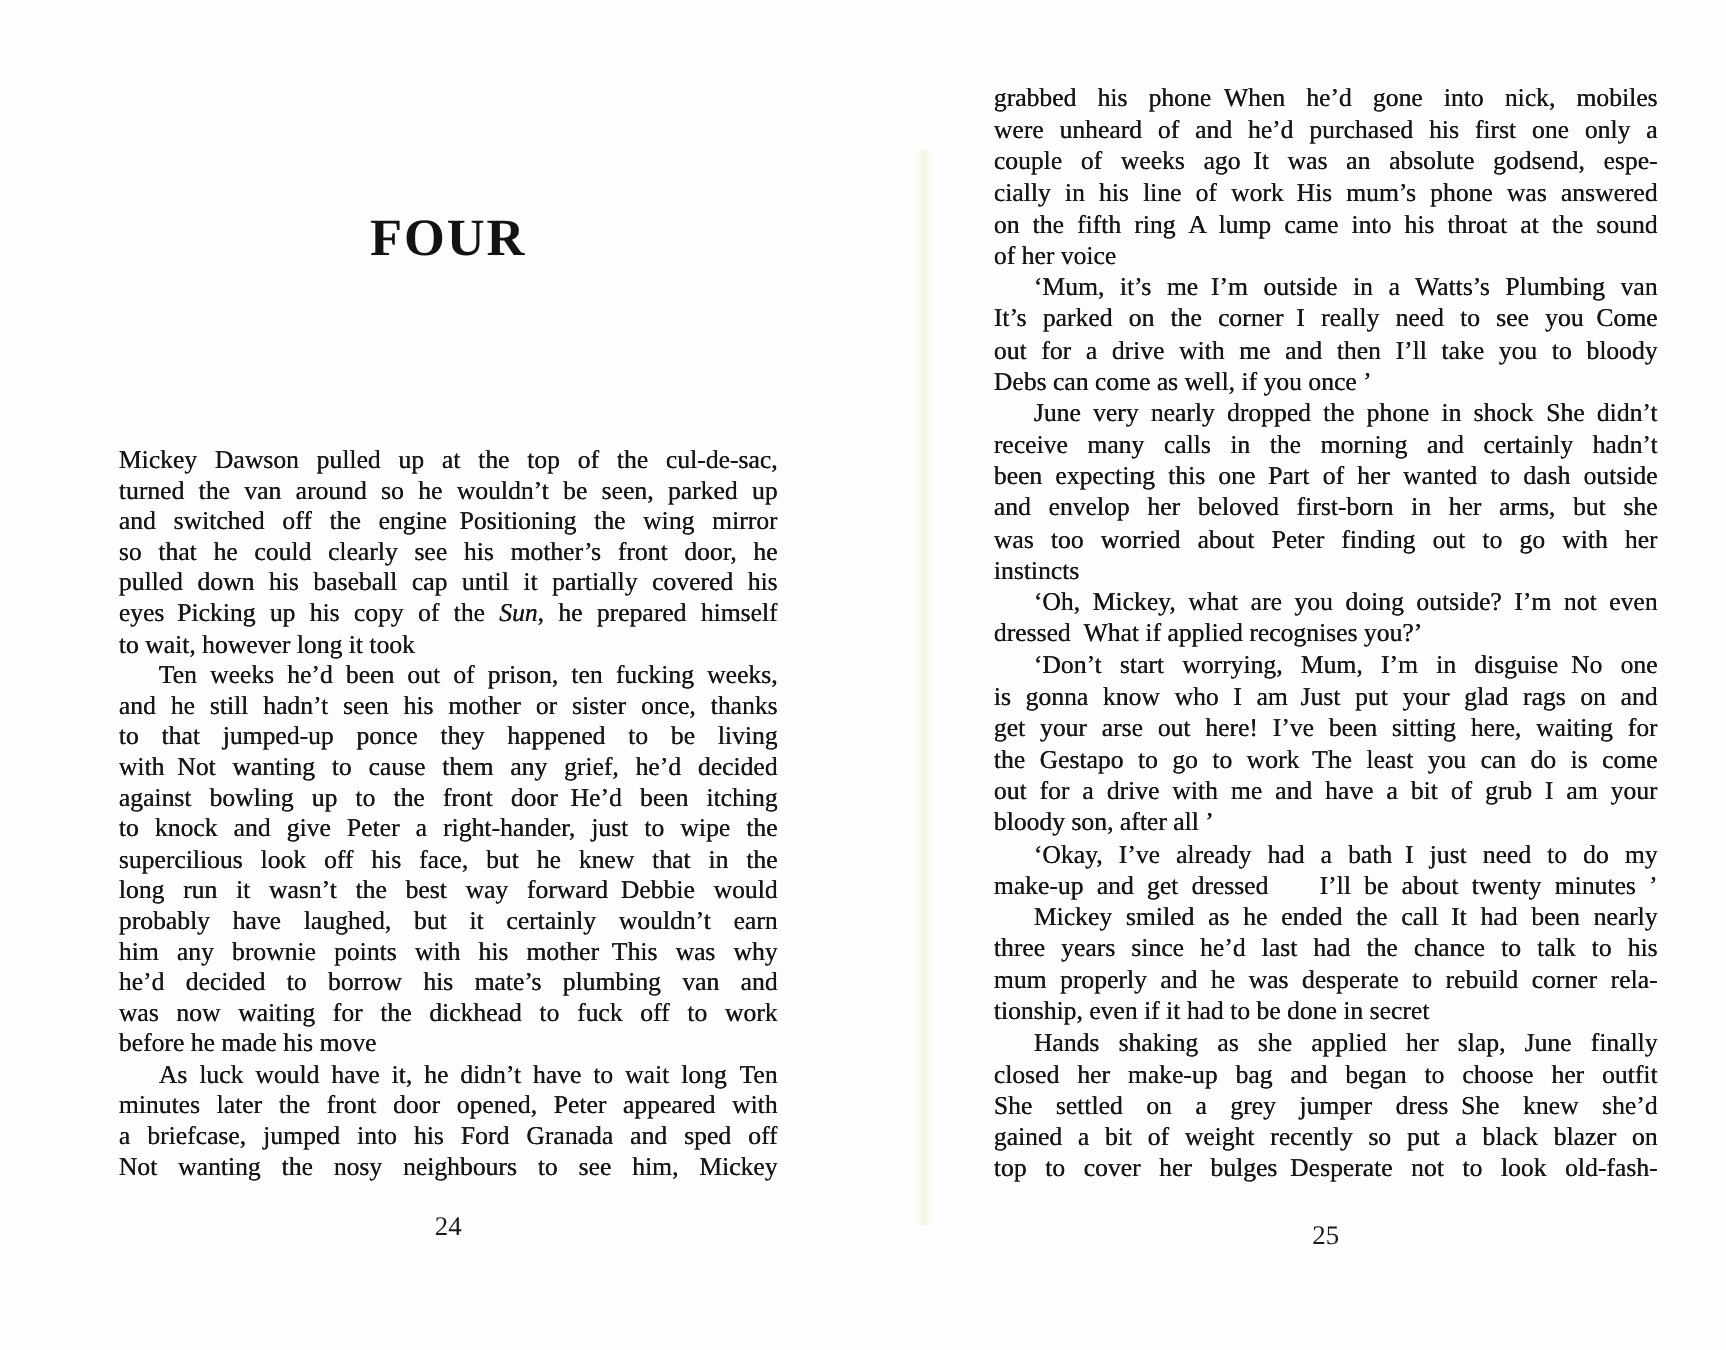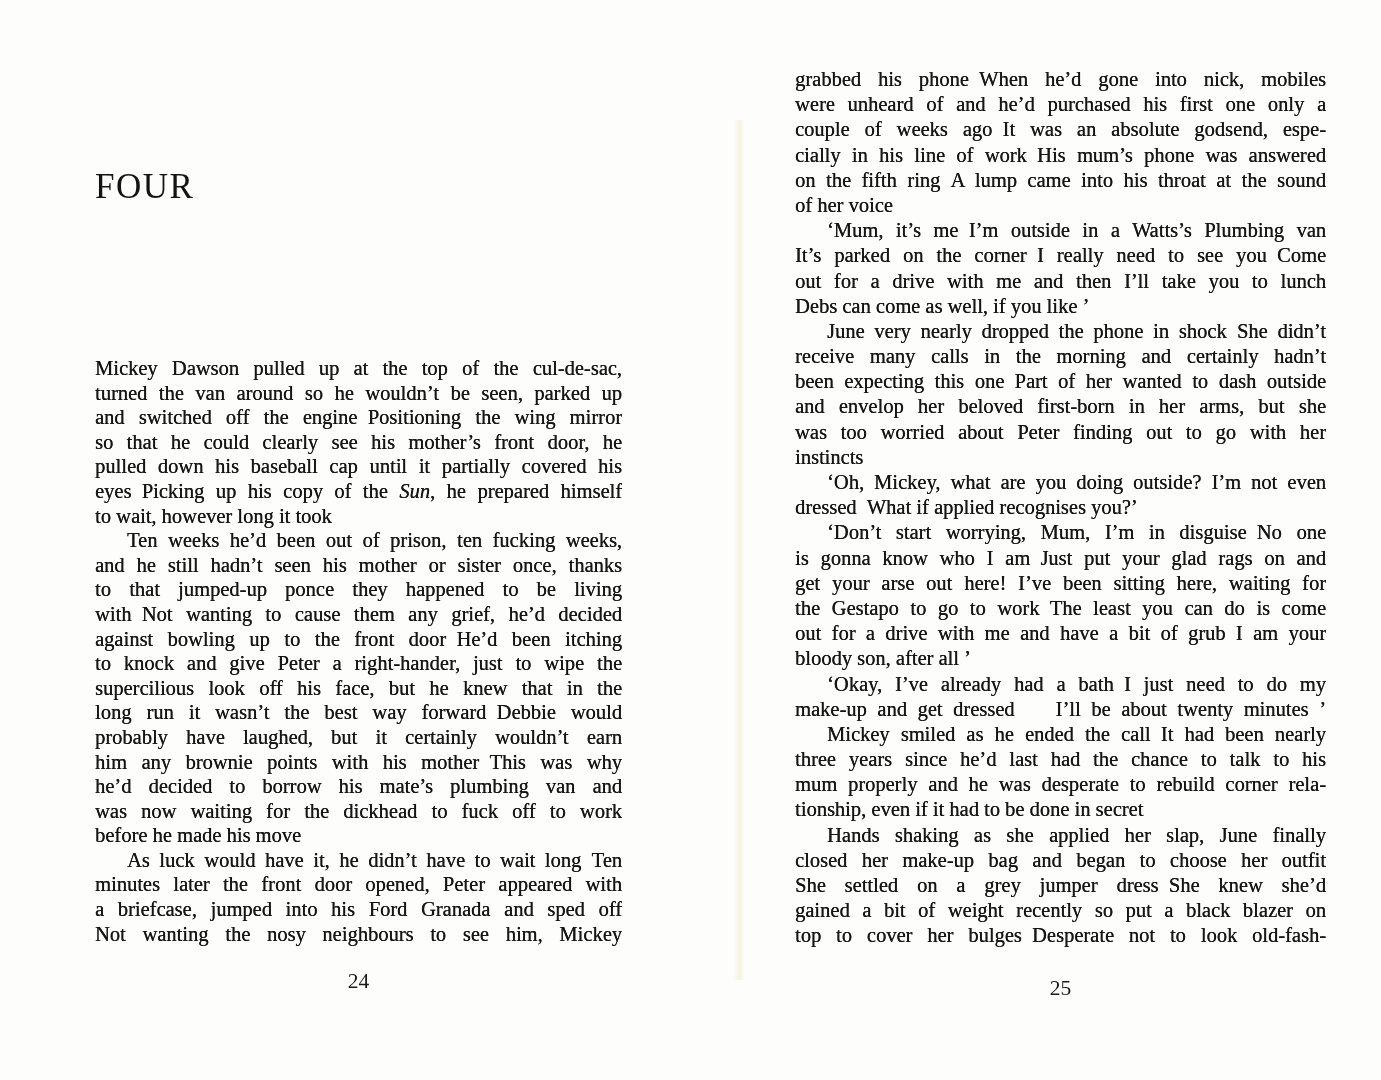--- a/index.html
+++ b/index.html
@@ -27,24 +27,25 @@
   }
   .page { position: absolute; top: 0; height: 1080px; }
   .page-left  { left: 95px;  width: 527px; }
   .page-right { left: 755px; width: 531px; margin-left: 40px; }
 
   .heading {
     position: absolute;
     top: 167px;
     left: 0;
     width: 100%;
-    text-align: left;
-    font-size: 35px;
+    text-align: center;
+    font-size: 42px;
     letter-spacing: 1.5px;
     color: #131313;
+    font-weight: bold;
   }
   .body {
     position: absolute;
     left: 0;
     width: 100%;
     font-size: 20.5px;
     text-shadow: 0.25px 0 0 currentColor;
   }
   .left-body  { top: 356px; --lh: 24.6px; }
   .right-body { top: 67px;  --lh: 25.2px; }
@@ -128,22 +129,22 @@
           <div class="line just">grabbed his phone When he’d gone into nick, mobiles</div>
           <div class="line just">were unheard of and he’d purchased his first one only a</div>
           <div class="line just">couple of weeks ago It was an absolute godsend, espe-</div>
           <div class="line just">cially in his line of work His mum’s phone was answered</div>
           <div class="line just">on the fifth ring A lump came into his throat at the sound</div>
           <div class="line">of her voice</div>
         </div>
         <div>
           <div class="line just ind">‘Mum, it’s me I’m outside in a Watts’s Plumbing van</div>
           <div class="line just">It’s parked on the corner I really need to see you Come</div>
-          <div class="line just">out for a drive with me and then I’ll take you to lunch</div>
-          <div class="line">Debs can come as well, if you like ’</div>
+          <div class="line just">out for a drive with me and then I’ll take you to bloody</div>
+          <div class="line">Debs can come as well, if you once ’</div>
         </div>
         <div>
           <div class="line just ind">June very nearly dropped the phone in shock She didn’t</div>
           <div class="line just">receive many calls in the morning and certainly hadn’t</div>
           <div class="line just">been expecting this one Part of her wanted to dash outside</div>
           <div class="line just">and envelop her beloved first-born in her arms, but she</div>
           <div class="line just">was too worried about Peter finding out to go with her</div>
           <div class="line">instincts</div>
         </div>
         <div>

